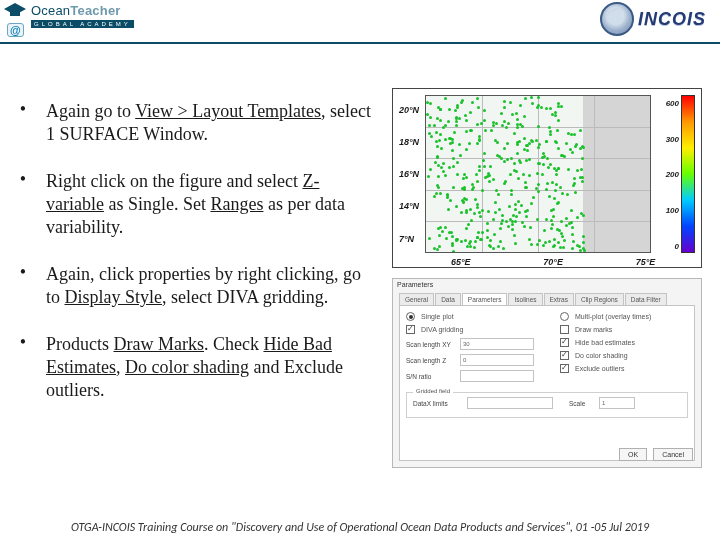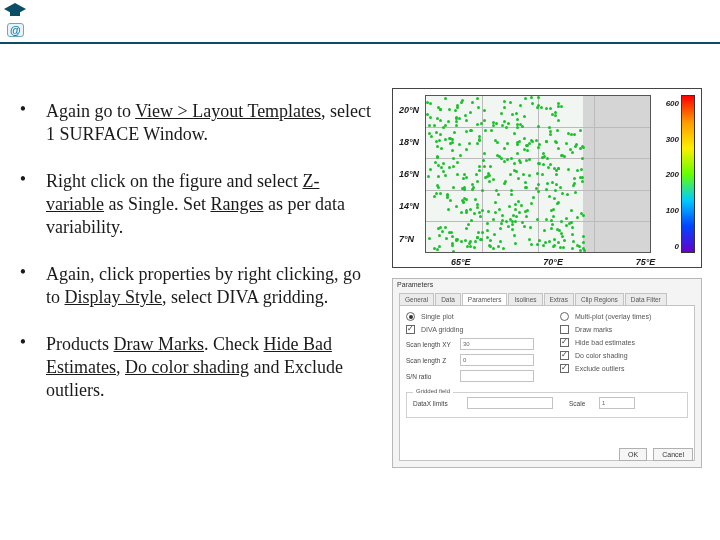--- a/index.html
+++ b/index.html
@@ -70,20 +70,28 @@
 
   <div class="topbar">
     <div class="logo-left">
       <div class="cap">
         <svg viewBox="0 0 24 20">
             <polygon points="12,2 23,8 12,14 1,8" fill="#0b4c66"></polygon>
             <rect x="7" y="10" width="10" height="5" fill="#0b4c66"></rect>
           </svg>
         <span class="at">@</span>
       </div>
+      <div class="brand">
+        <span class="brand-line1"><span class="ocean">Ocean</span><span class="teacher">Teacher</span></span>
+        <span class="brand-sub">GLOBAL ACADEMY</span>
+      </div>
+    </div>
+    <div class="logo-right">
+      <span class="orb"></span>
+      <span class="incois">INCOIS</span>
     </div>
   </div>
 
 
   <div class="bullets">
     <div class="row">
       <span class="dot">•</span>
       <span class="txt"><span>Again go to </span><span class="u">View &gt; Layout Templates</span><span>, select 1 SURFACE Window.</span></span>
     </div>
     <div class="row">
@@ -612,13 +620,14 @@
             </div>
         </div>
       </div>
       <div class="btns">
         <span class="btn">OK</span>
         <span class="btn">Cancel</span>
       </div>
     </div>
   </div>
 
+  <div class="footer">OTGA-INCOIS Training Course on "Discovery and Use of Operational Ocean Data Products and Services", 01 -05 Jul 2019</div>
 </div>
 
 </body></html>

